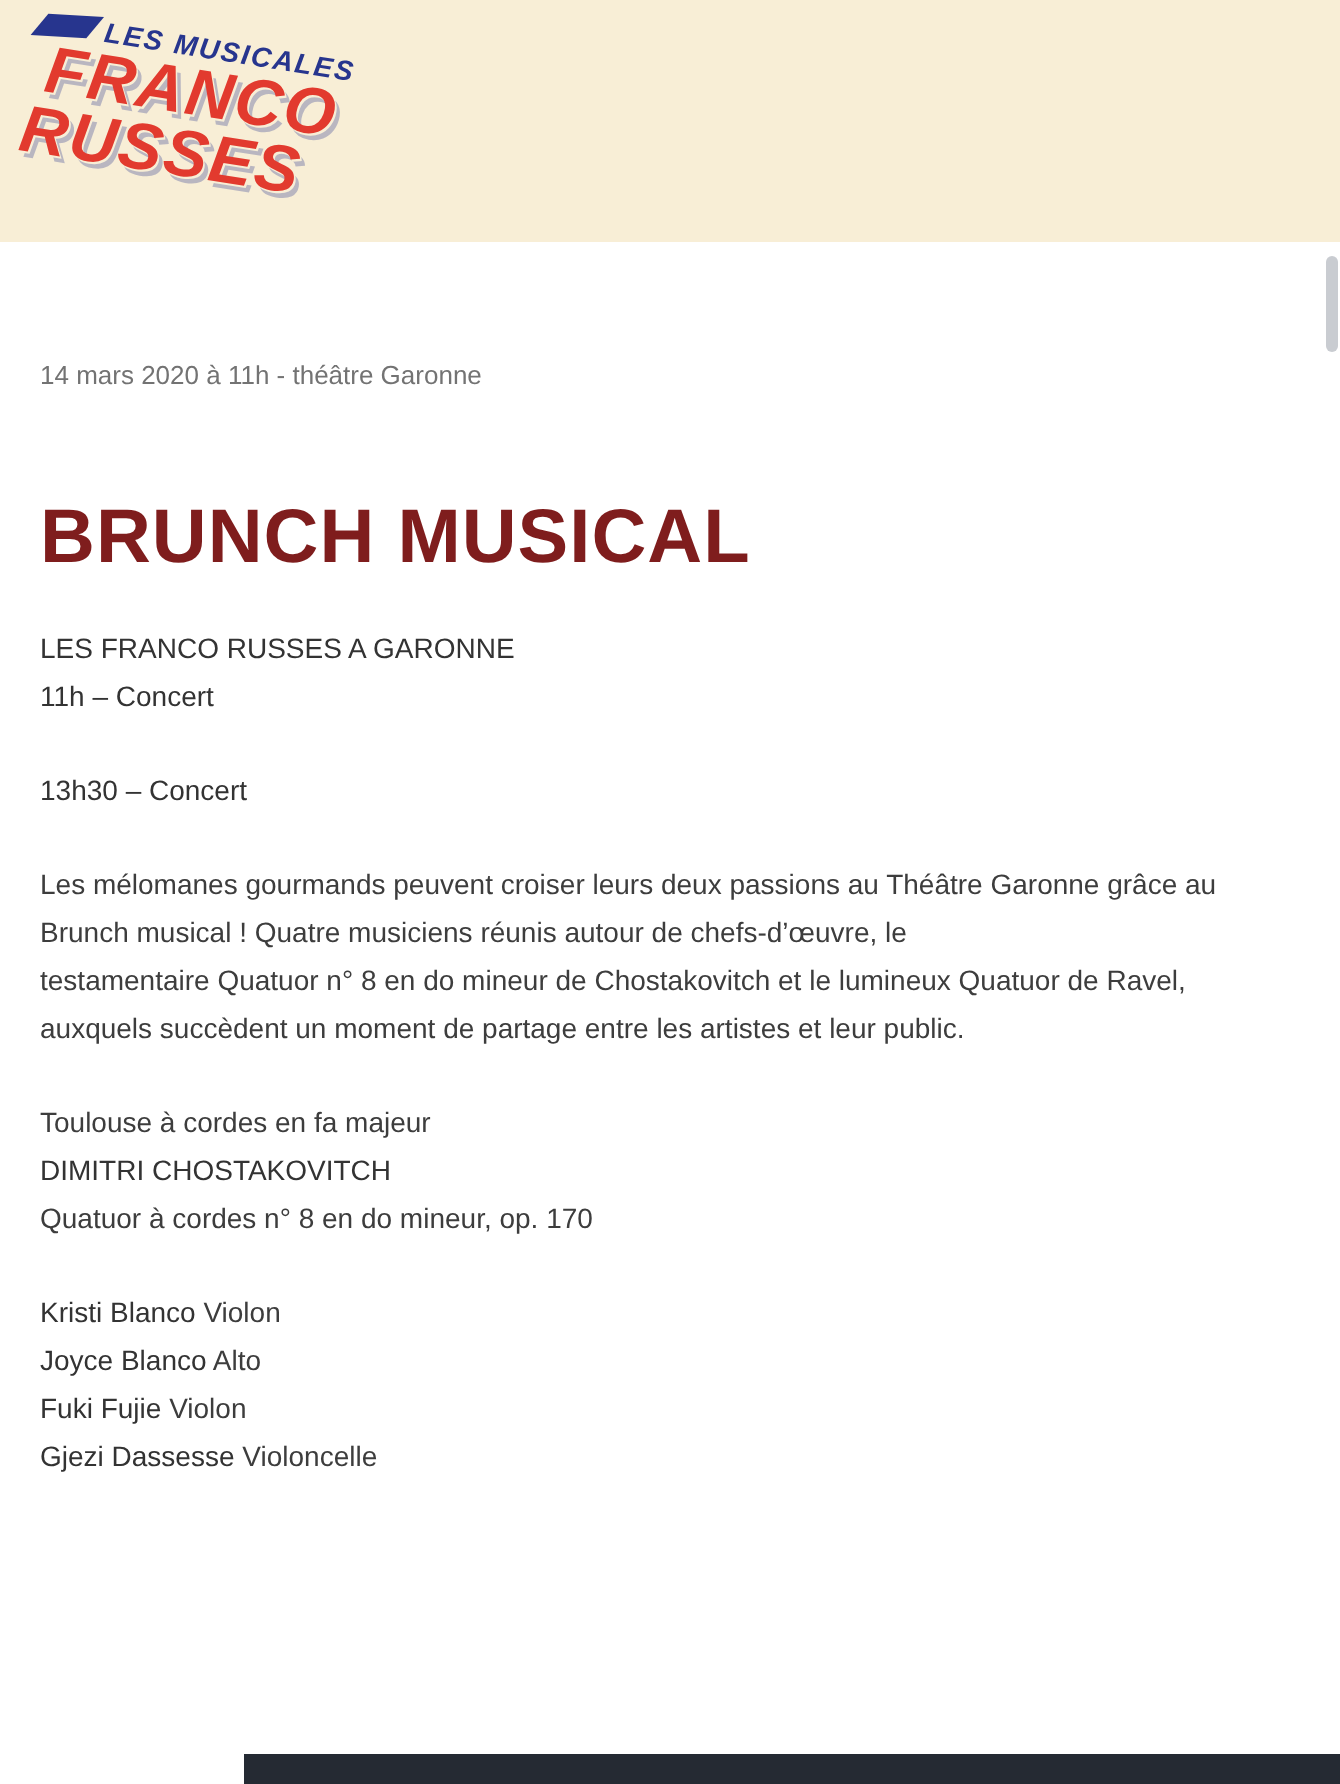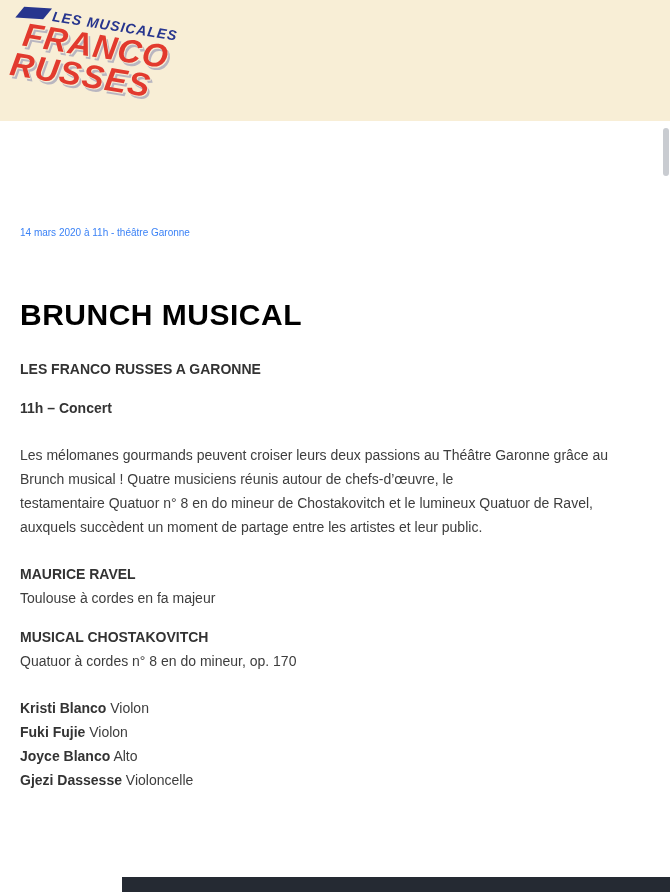--- a/index.html
+++ b/index.html
@@ -59,41 +59,41 @@
     text-shadow:1px 1px 0 #f8eed6, 3px 3px 0 rgba(39,53,142,0.30);
   }
   .logo-l2 { margin-left:-8px; }
 
   
   .content {
     padding:0 20px 0 20px;
     width:655px;
   }
   .date {
-    margin-top:103px;
-    font-size:10px;
+    margin-top:58px;
+    font-size:13px;
     line-height:18px;
-    color:#3b82f6;
+    color:#737373;
   }
   .title {
     margin-top:56px;
-    font-size:30px;
+    font-size:38px;
     line-height:33px;
     font-weight:bold;
     letter-spacing:0.5px;
-    color:#000000;
+    color:#7f1d1d;
   }
   .block {
     margin-top:23px;
     font-size:14px;
     line-height:24px;
     color:#3d3d3d;
   }
   .block.first-after-title { margin-top:26px; }
-  .bold { font-weight:bold; color:#333333;margin-top:15px; }
+  .bold { font-weight:normal; color:#333333; }
   .prewrap { white-space:pre-line; }
 
   
   .scroll-thumb {
     position:absolute;
     top:128px;
     right:1px;
     width:6px;
     height:48px;
     border-radius:3px;
@@ -127,36 +127,36 @@
     <p class="date">14 mars 2020 à 11h - théâtre Garonne</p>
 
     <h1 class="title">BRUNCH MUSICAL</h1>
 
     <div class="block first-after-title">
       <div class="bold">LES FRANCO RUSSES A GARONNE</div>
       <div class="bold">11h – Concert</div>
     </div>
 
 
+    <p class="block bold">13h30 – Concert</p>
 
     <p class="block prewrap">Les mélomanes gourmands peuvent croiser leurs deux passions au Théâtre Garonne grâce au Brunch musical ! Quatre musiciens réunis autour de chefs-d’œuvre, le
 testamentaire Quatuor n° 8 en do mineur de Chostakovitch et le lumineux Quatuor de Ravel, auxquels succèdent un moment de partage entre les artistes et leur public.</p>
 
     <div class="block" id="program-list">
-        <div class="bold">MAURICE RAVEL</div>
         <div>Toulouse à cordes en fa majeur</div>
-        <div class="bold">MUSICAL CHOSTAKOVITCH</div>
+        <div class="bold">DIMITRI CHOSTAKOVITCH</div>
         <div>Quatuor à cordes n° 8 en do mineur, op. 170</div>
       </div>
 
     <div class="block">
       <div id="musicians-list">
           <div><span class="bold">Kristi Blanco</span><span> Violon</span></div>
+          <div><span class="bold">Joyce Blanco</span><span> Alto</span></div>
           <div><span class="bold">Fuki Fujie</span><span> Violon</span></div>
-          <div><span class="bold">Joyce Blanco</span><span> Alto</span></div>
           <div><span class="bold">Gjezi Dassesse</span><span> Violoncelle</span></div>
         </div>
     </div>
 
   </main>
 
   <div class="scroll-thumb"></div>
   <div class="footer-bar"></div>
 
 </div>

